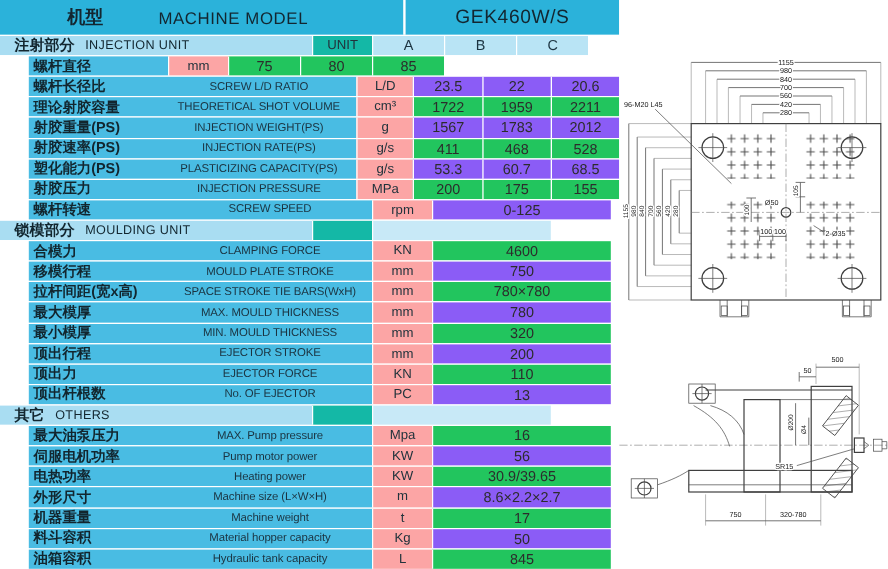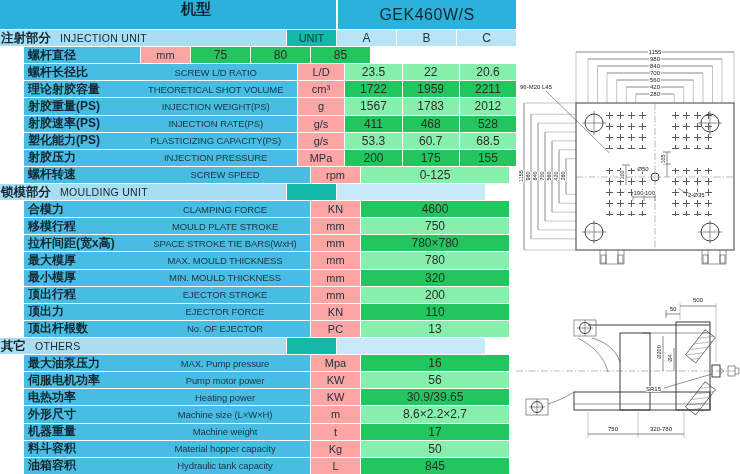--- a/index.html
+++ b/index.html
@@ -1,32 +1,32 @@
 <!DOCTYPE html>
 <html><head>
 <meta charset="utf-8">
 <style>
   html,body{margin:0;padding:0;background:#fff;}
   body{width:740px;height:474px;position:relative;font-family:"Liberation Sans",sans-serif;overflow:hidden;}
   .page{position:absolute;inset:0;}
   
   .spec-table{position:absolute;left:0;top:0;width:516px;height:474px;display:flex;flex-direction:column;background:#fff;}
   .thead{height:29px;flex:0 0 29px;display:flex;background:#2bb2da;}
-  .th-left{width:336px;display:flex;align-items:center;box-sizing:border-box;padding-left:56px;gap:46px;color:#132630;flex-direction:column;}
+  .th-left{width:336px;display:flex;align-items:center;box-sizing:border-box;padding-left:56px;gap:46px;color:#132630;}
   .th-cn{font-size:15px;font-weight:bold;}
   .th-en{font-size:14px;letter-spacing:0.5px;}
   .th-right{width:180px;border-left:2px solid #fff;box-sizing:border-box;display:flex;align-items:center;justify-content:center;color:#132630;font-size:16px;letter-spacing:0.5px;}
   .tr{flex:1;display:flex;border-top:1px solid #fff;box-sizing:border-box;min-height:0;}
   .cn{width:116px;background:#49bce3;color:#12262f;font-weight:bold;font-size:12px;display:flex;align-items:center;padding-left:4px;box-sizing:border-box;white-space:nowrap;overflow:hidden;margin-left:24px;}
   .en{width:170px;background:#49bce3;color:#1b3340;font-size:9.5px;display:flex;align-items:center;justify-content:center;box-sizing:border-box;white-space:nowrap;overflow:hidden;letter-spacing:-0.1px;}
   .unit{width:50px;background:#fca5a5;color:#22333c;font-size:11px;display:flex;align-items:center;justify-content:center;border-left:1px solid #fff;box-sizing:border-box;}
   .val{width:60px;background:#22c55e;color:#2c2c2c;font-size:12px;display:flex;align-items:center;justify-content:center;border-left:1px solid #fff;box-sizing:border-box;}
   .val.span{width:149px;}
-  .tr.g .val{background:#86efac;}
-  .tr.sec .seclabel{width:286px;background:#a9ddf2;color:#12262f;display:flex;align-items:center;padding-left:1px;gap:9px;box-sizing:border-box;}
+  .tr.g .val{background:#8b5cf6;}
+  .tr.sec .seclabel{width:260px;background:#a9ddf2;color:#12262f;display:flex;align-items:center;padding-left:12px;gap:9px;box-sizing:border-box;}
   .tr.sec .cn-inline{font-size:12.5px;font-weight:bold;white-space:nowrap;}
   .tr.sec .en-inline{font-size:10.5px;white-space:nowrap;letter-spacing:0.3px;}
   .tr.sec .unit{background:#14b8a6;font-size:11px;}
   .tr.sec .val{background:#b9e4f5;font-size:12px;color:#1b3340;}
   .tr.sec .val.secv{background:#c8e9f7;}
   
   .drawings{position:absolute;left:516px;top:0;width:224px;height:474px;background:#fff;}
   svg{display:block;}
   .dimline{stroke:#5a5a5a;stroke-width:0.7;fill:none;}
   .extline{stroke:#8a8a8a;stroke-width:0.5;fill:none;}

